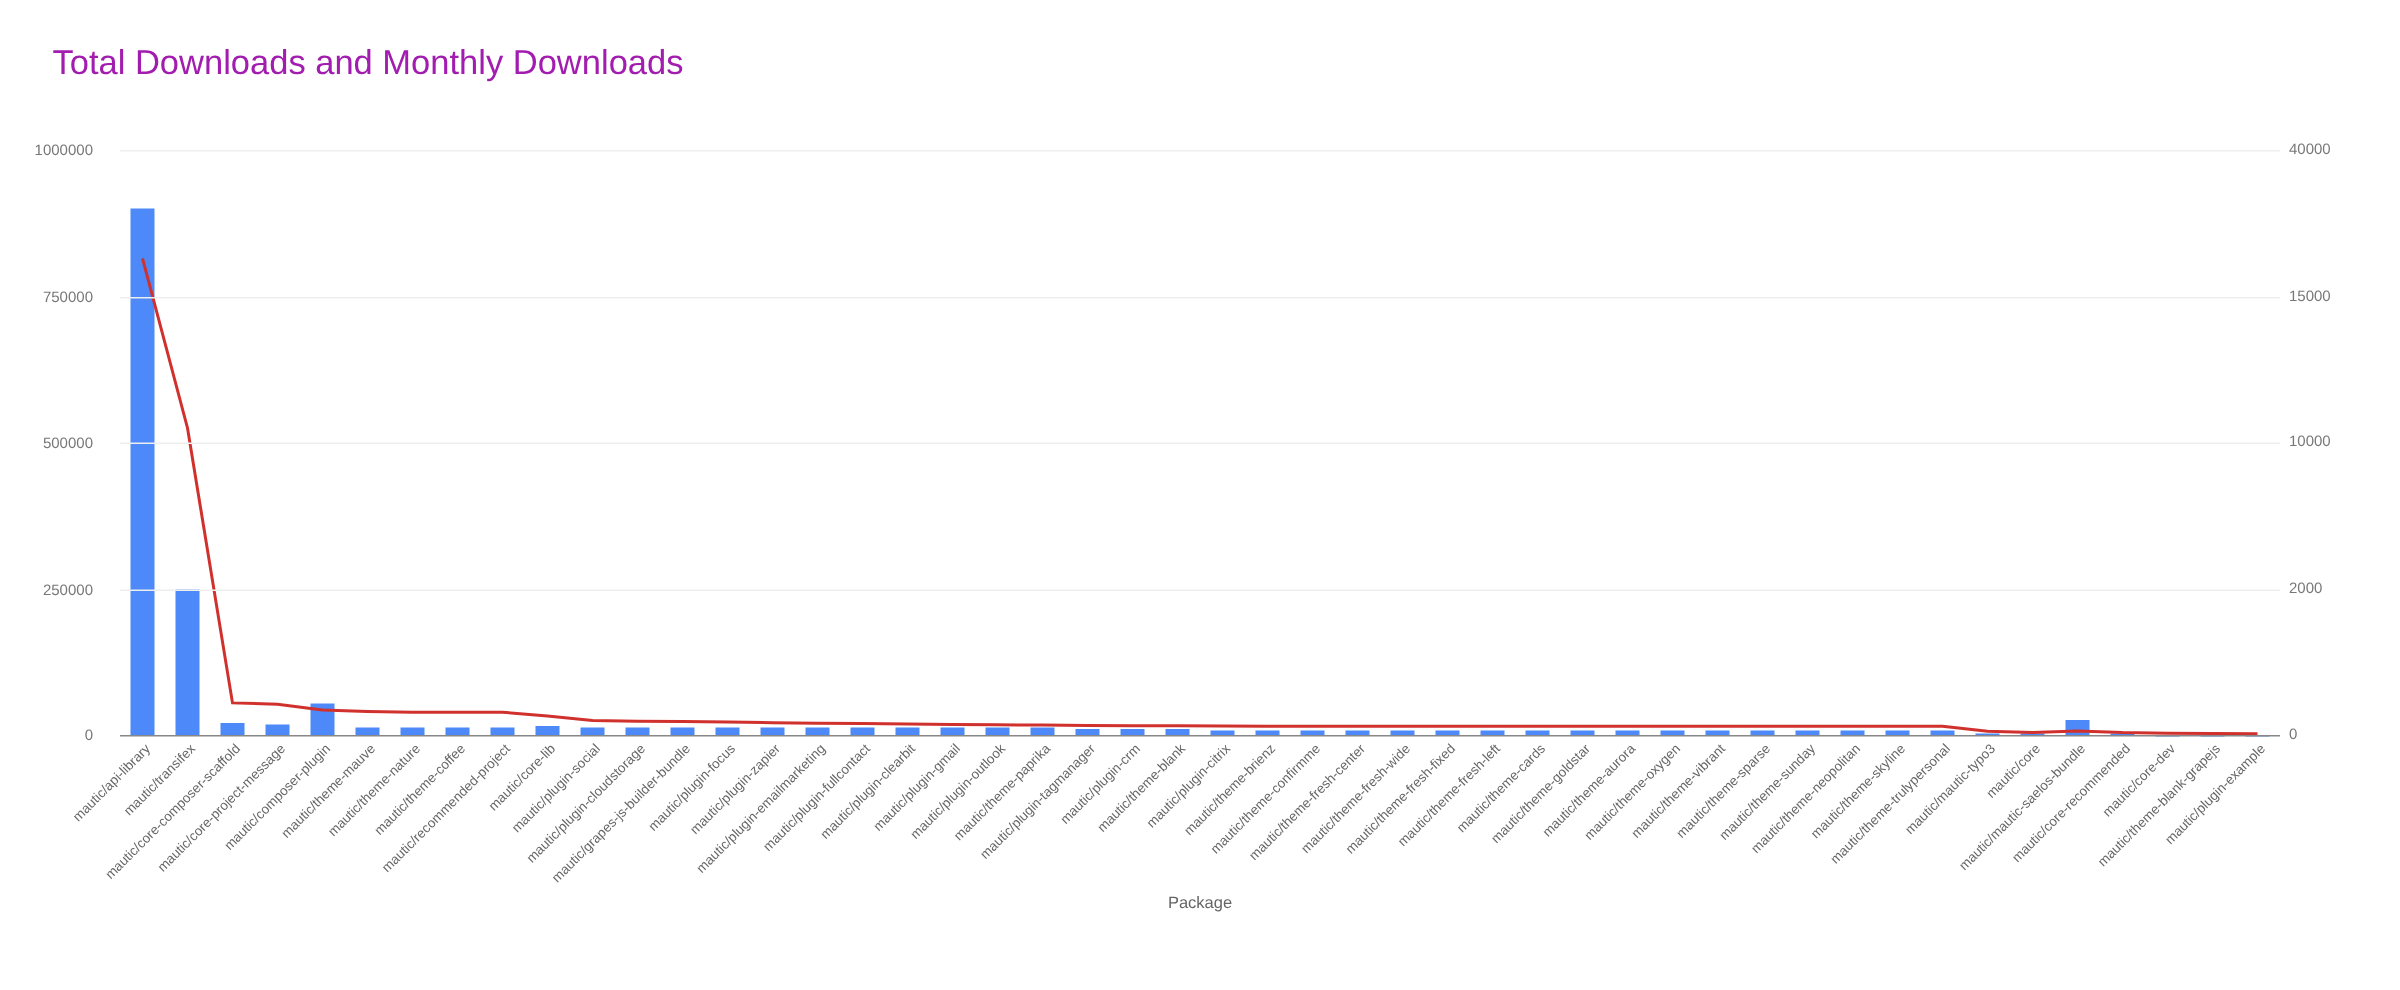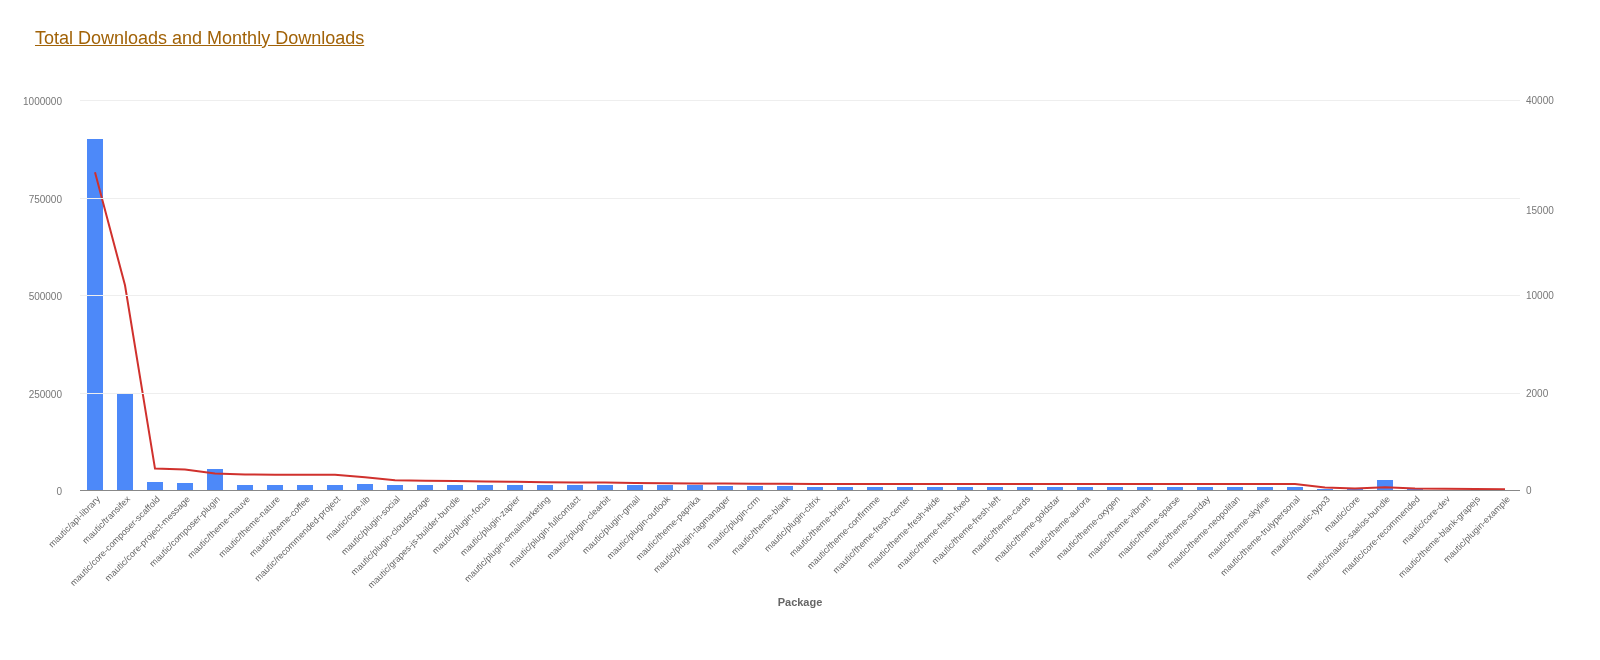--- a/index.html
+++ b/index.html
@@ -12,23 +12,22 @@
   .wrap {
     width: 1600px;
     height: 660px;
     position: relative;
     box-sizing: border-box;
   }
   .title {
     position: absolute;
     left: 35px;
     top: 28px;
-    font-size: 18px;
-    color: #a16207;
-    text-decoration: underline;
+    font-size: 23px;
+    color: #a21caf;
   }
   .legend {
     position: absolute;
     top: 68px;
     left: 0;
     right: 0;
     text-align: center;
     font-size: 11px;
     color: #555;
   }
@@ -123,21 +122,20 @@
     text-align: right;
   }
   .xaxis-title {
     position: absolute;
     left: 0;
     right: 0;
     top: 596px;
     text-align: center;
     font-size: 11px;
     color: #666;
-    font-weight: bold;
   }
 </style>
 </head>
 <body>
 
 <div class="wrap">
 
   <div class="title">Total Downloads and Monthly Downloads</div>
 
 
@@ -206,21 +204,21 @@
       </div>
       <div class="grid-line" style="top: 97.5px;">
         <span class="y-label">750000</span>
       </div>
       <div class="grid-line" style="top: 0px;">
         <span class="y-label">1000000</span>
       </div>
       <span class="y2-label" style="top: 390px;">0</span>
       <span class="y2-label" style="top: 292.5px;">2000</span>
       <span class="y2-label" style="top: 195px;">10000</span>
-      <span class="y2-label" style="top: 110px;">15000</span>
+      <span class="y2-label" style="top: 98px;">15000</span>
       <span class="y2-label" style="top: 0px;">40000</span>
     </div>
 
   <div class="xlabels" id="xlabels">
       <span style="left: 15px; transform: translateX(-100%) rotate(-45deg); transform-origin: right top;">mautic/api-library</span>
       <span style="left: 45px; transform: translateX(-100%) rotate(-45deg); transform-origin: right top;">mautic/transifex</span>
       <span style="left: 75px; transform: translateX(-100%) rotate(-45deg); transform-origin: right top;">mautic/core-composer-scaffold</span>
       <span style="left: 105px; transform: translateX(-100%) rotate(-45deg); transform-origin: right top;">mautic/core-project-message</span>
       <span style="left: 135px; transform: translateX(-100%) rotate(-45deg); transform-origin: right top;">mautic/composer-plugin</span>
       <span style="left: 165px; transform: translateX(-100%) rotate(-45deg); transform-origin: right top;">mautic/theme-mauve</span>

